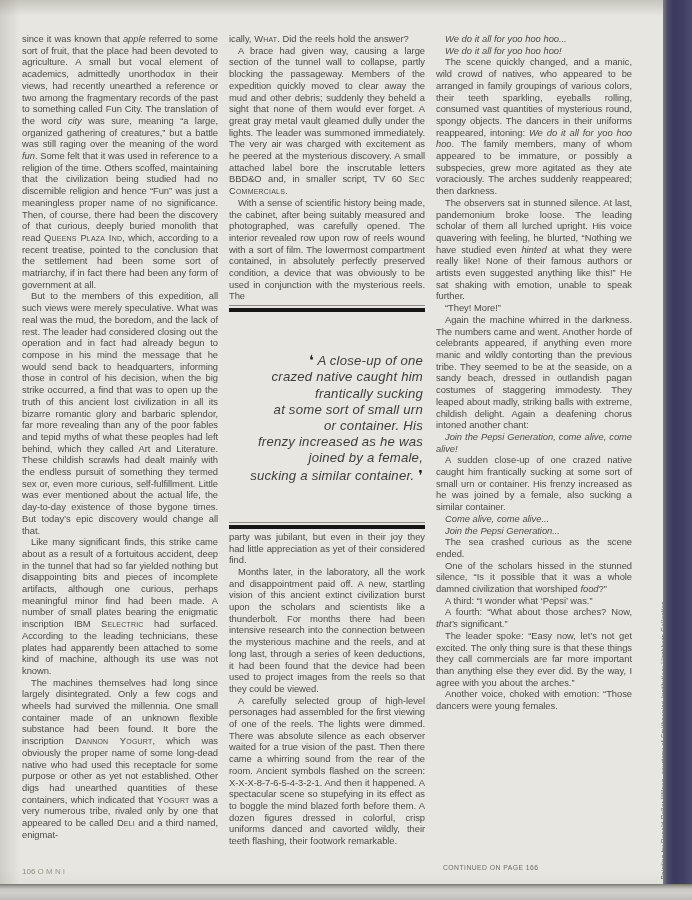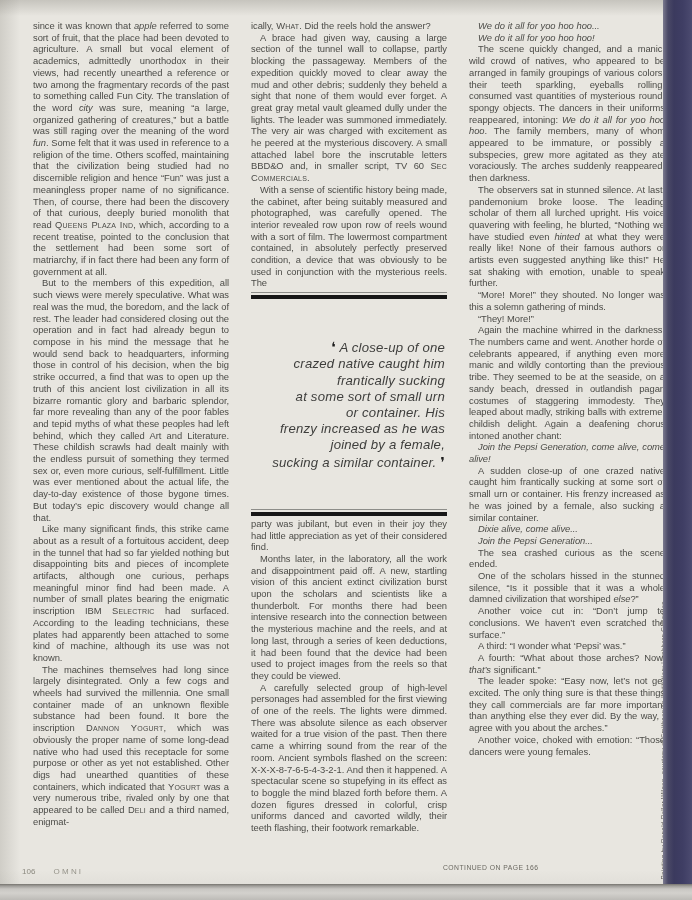--- a/index.html
+++ b/index.html
@@ -4,38 +4,38 @@
 <style>
   html,body{margin:0;padding:0;width:692px;height:900px;overflow:hidden;background:#9b9995;}
   .scan{position:relative;width:692px;height:900px;background:#e8e6e0;overflow:hidden;
         font-family:"Liberation Sans","DejaVu Sans",sans-serif;}
   .page-surface{position:absolute;inset:0;pointer-events:none;
     background:
       linear-gradient(180deg, rgba(120,118,110,.30) 0, rgba(120,118,110,0) 16px),
       linear-gradient(90deg, rgba(120,118,110,.22) 0, rgba(120,118,110,0) 20px),
       linear-gradient(270deg, rgba(255,255,255,.55) 0, rgba(255,255,255,0) 30px),
       linear-gradient(0deg, rgba(120,118,110,.12) 0, rgba(120,118,110,0) 30px);}
-  .columns{position:absolute;left:22px;top:20px;display:flex;gap:22px;margin-left:11px;}
+  .columns{position:absolute;left:22px;top:33px;display:flex;gap:11px;}
   .col{width:196px;}
   .col p{margin:0;font-size:9.4px;line-height:11.7px;text-align:justify;color:#4b4b47;
          letter-spacing:-0.05px;word-spacing:0.2px;}
   .col p.ind{text-indent:9px;}
   .col p.it{font-style:italic;}
   .col i{font-style:italic;}
   .sc{font-variant:small-caps;letter-spacing:0.2px;}
   .pullquote-block{margin:3px 0 2px;}
   .rule{height:7px;}
   .rule .thin{display:block;height:1px;background:#8d8d89;margin-bottom:2px;}
   .rule .thick{display:block;height:4px;background:#171717;}
   .pq-text{font-style:italic;text-align:right;font-size:13.2px;line-height:16.2px;
            color:#3e3e3c;padding:40px 2px 38px;letter-spacing:0.2px;}
   .pq-text .qo,.pq-text .qc{font-family:"DejaVu Sans",sans-serif;font-style:normal;
            font-size:14px;color:#1d1d1d;}
   .folio{position:absolute;left:22px;top:867px;font-size:8px;color:#8b897f;}
-  .folio .mag{margin-left:16px;letter-spacing:2.2px;color:#96948a;text-align:center;}
+  .folio .mag{margin-left:0;letter-spacing:2.2px;color:#96948a;text-align:center;}
   .continued{position:absolute;left:443px;top:864px;font-size:6.8px;letter-spacing:0.45px;
              color:#6a6860;}
   .credit{position:absolute;right:25px;bottom:20px;writing-mode:vertical-rl;
           transform:rotate(180deg);font-size:6.3px;letter-spacing:0.3px;color:#5d5b57;
           white-space:nowrap;}
   .edge-strip{position:absolute;top:0;right:0;width:29px;height:886px;
     background:linear-gradient(90deg,#7b7a8e 0,#4a4966 5px,#3b3a5e 11px,#3f3e64 20px,#4c4b70 29px);}
   .bottom-band{position:absolute;left:0;bottom:0;width:692px;height:16px;
     background:linear-gradient(180deg,#76746f 0,#a09e9a 2px,#c9c7c3 5px,#d3d1cd 9px,#bdbbb7 16px);}
 </style>
@@ -75,30 +75,28 @@
           <p class="ind">Months later, in the laboratory, all the work and disappointment paid off. A new, startling vision of this ancient extinct civilization burst upon the scholars and scientists like a thunderbolt. For months there had been intensive research into the connection between the mysterious machine and the reels, and at long last, through a series of keen deductions, it had been found that the device had been used to project images from the reels so that they could be viewed.</p>
           <p class="ind">A carefully selected group of high-level personages had assembled for the first viewing of one of the reels. The lights were dimmed. There was absolute silence as each observer waited for a true vision of the past. Then there came a whirring sound from the rear of the room. Ancient symbols flashed on the screen: X-X-X-8-7-6-5-4-3-2-1. And then it happened. A spectacular scene so stupefying in its effect as to boggle the mind blazed forth before them. A dozen figures dressed in colorful, crisp uniforms danced and cavorted wildly, their teeth flashing, their footwork remarkable.</p>
         </div>
     </div>
 
     <div class="col">
         <p class="ind it">We do it all for yoo hoo hoo...</p>
         <p class="ind it">We do it all for yoo hoo hoo!</p>
         <p class="ind">The scene quickly changed, and a manic, wild crowd of natives, who appeared to be arranged in family groupings of various colors, their teeth sparkling, eyeballs rolling, consumed vast quantities of mysterious round, spongy objects. The dancers in their uniforms reappeared, intoning: <i>We do it all for yoo hoo hoo</i>. The family members, many of whom appeared to be immature, or possibly a subspecies, grew more agitated as they ate voraciously. The arches suddenly reappeared; then darkness.</p>
         <p class="ind">The observers sat in stunned silence. At last, pandemonium broke loose. The leading scholar of them all lurched upright. His voice quavering with feeling, he blurted, “Nothing we have studied even <i>hinted</i> at what they were really like! None of their famous authors or artists even suggested anything like this!” He sat shaking with emotion, unable to speak further.</p>
-        <p class="ind">“More! More!” they shouted. No longer was this a solemn gathering of minds.</p>
         <p class="ind">“They! More!”</p>
         <p class="ind">Again the machine whirred in the darkness. The numbers came and went. Another horde of celebrants appeared, if anything even more manic and wildly contorting than the previous tribe. They seemed to be at the seaside, on a sandy beach, dressed in outlandish pagan costumes of staggering immodesty. They leaped about madly, striking balls with extreme, childish delight. Again a deafening chorus intoned another chant:</p>
         <p class="ind it">Join the Pepsi Generation, come alive, come alive!</p>
         <p class="ind">A sudden close-up of one crazed native caught him frantically sucking at some sort of small urn or container. His frenzy increased as he was joined by a female, also sucking a similar container.</p>
-        <p class="ind it">Dixie alive, come alive...</p>
+        <p class="ind it">Come alive, come alive...</p>
         <p class="ind it">Join the Pepsi Generation...</p>
         <p class="ind">The sea crashed curious as the scene ended.</p>
-        <p class="ind">One of the scholars hissed in the stunned silence, “Is it possible that it was a whole damned civilization that worshiped <i>else</i>?”</p>
-        <p class="ind">Another voice cut in: “Don’t jump to conclusions. We haven’t even scratched the surface.”</p>
+        <p class="ind">One of the scholars hissed in the stunned silence, “Is it possible that it was a whole damned civilization that worshiped <i>food</i>?”</p>
         <p class="ind">A third: “I wonder what ‘Pepsi’ was.”</p>
         <p class="ind">A fourth: “What about those arches? Now, <i>that’s</i> significant.”</p>
         <p class="ind">The leader spoke: “Easy now, let’s not get excited. The only thing sure is that these things they call commercials are far more important than anything else they ever did. By the way, I agree with you about the arches.”</p>
         <p class="ind">Another voice, choked with emotion: “Those dancers were young females.</p>
       </div>
   </div>
 
   <div class="folio">
     <span>106</span>
     <span class="mag">OMNI</span>

